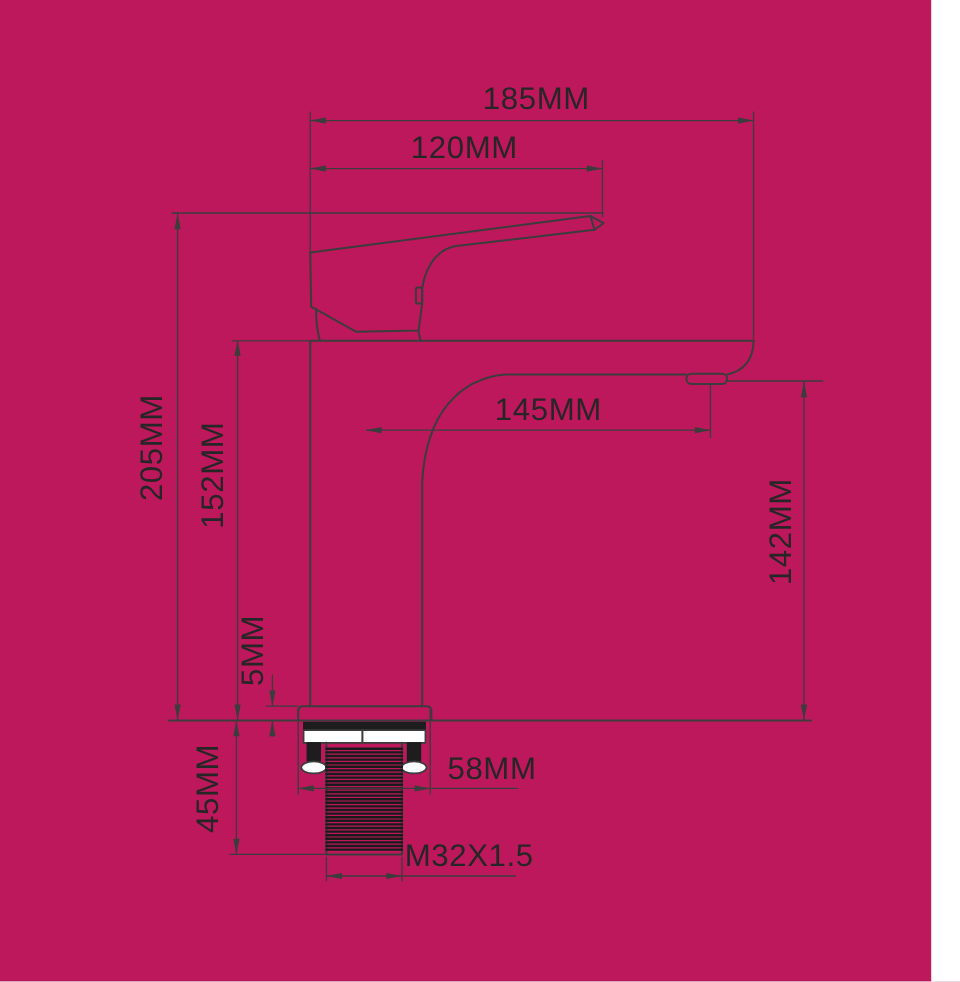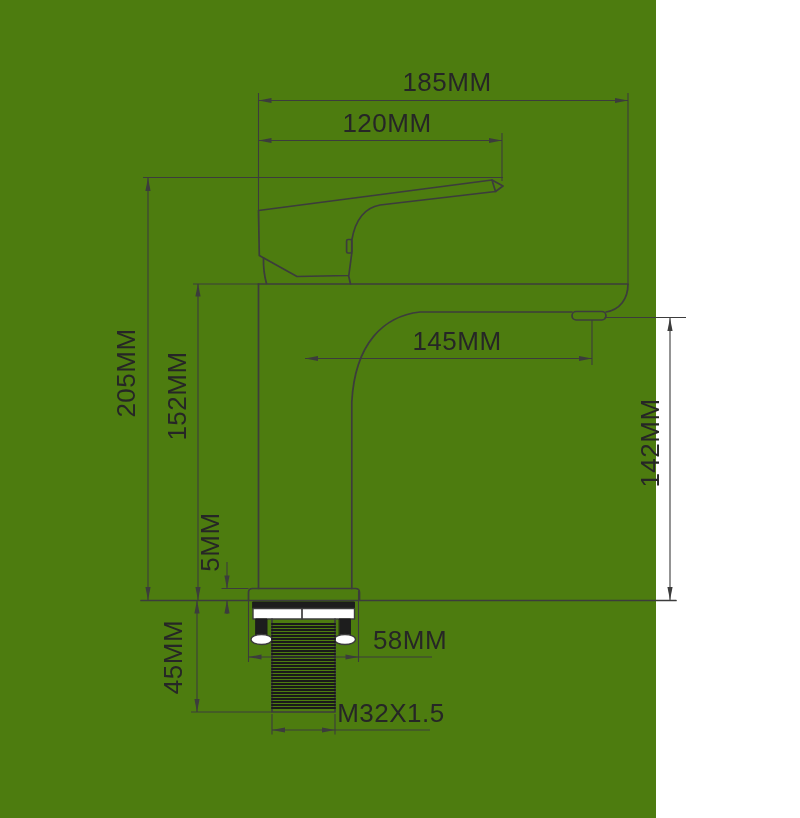--- a/index.html
+++ b/index.html
@@ -4,23 +4,23 @@
 <style>
   html, body {
     margin: 0;
     padding: 0;
     background: #ffffff;
     width: 800px;
     height: 818px;
     overflow: hidden;
   }
   .canvas-wrap {
-    width: 656px;
+    width: 776px;
     height: 818px;
-    background: #4d7c0f;
+    background: #be185d;
   }
   svg { display: block; }
   .outline {
     fill: none;
     stroke: #3c3c3c;
     stroke-width: 1.7;
     stroke-linecap: round;
     stroke-linejoin: round;
   }
   .dimline {

